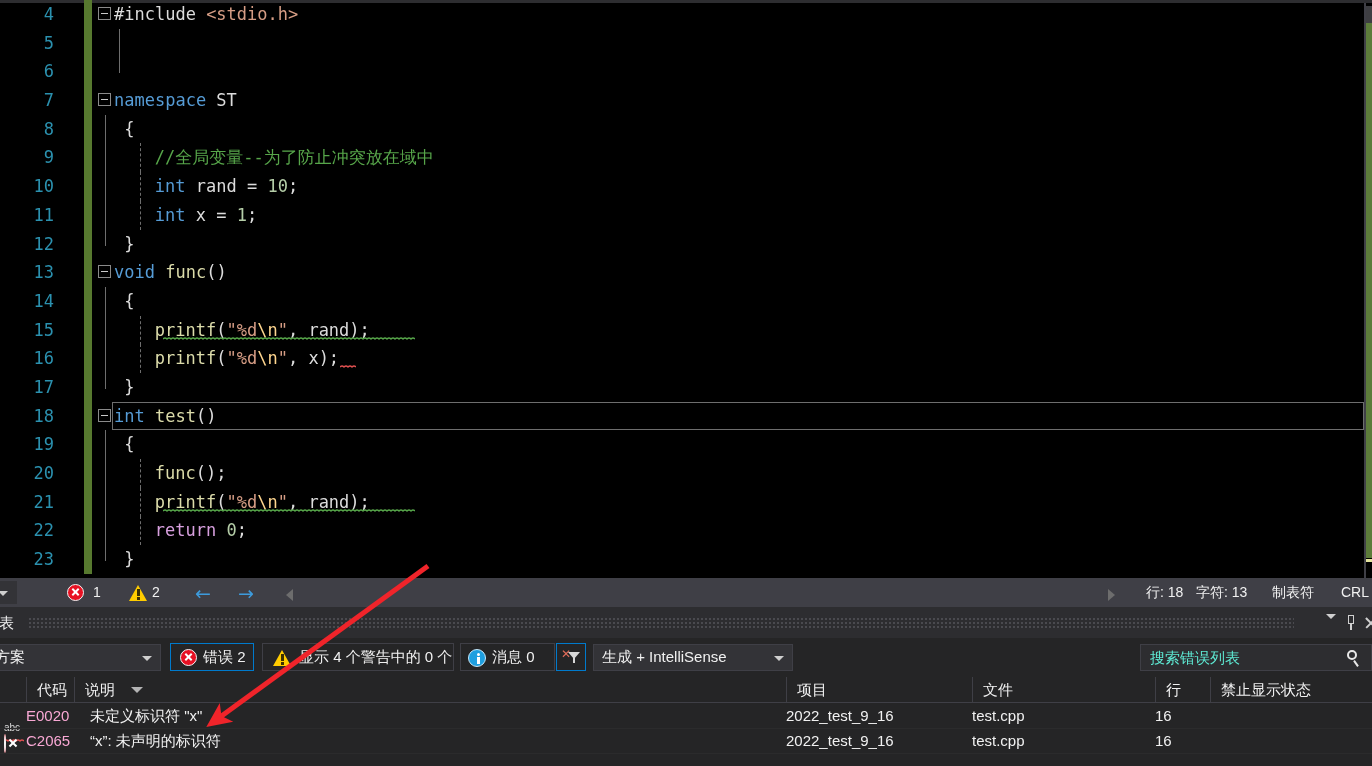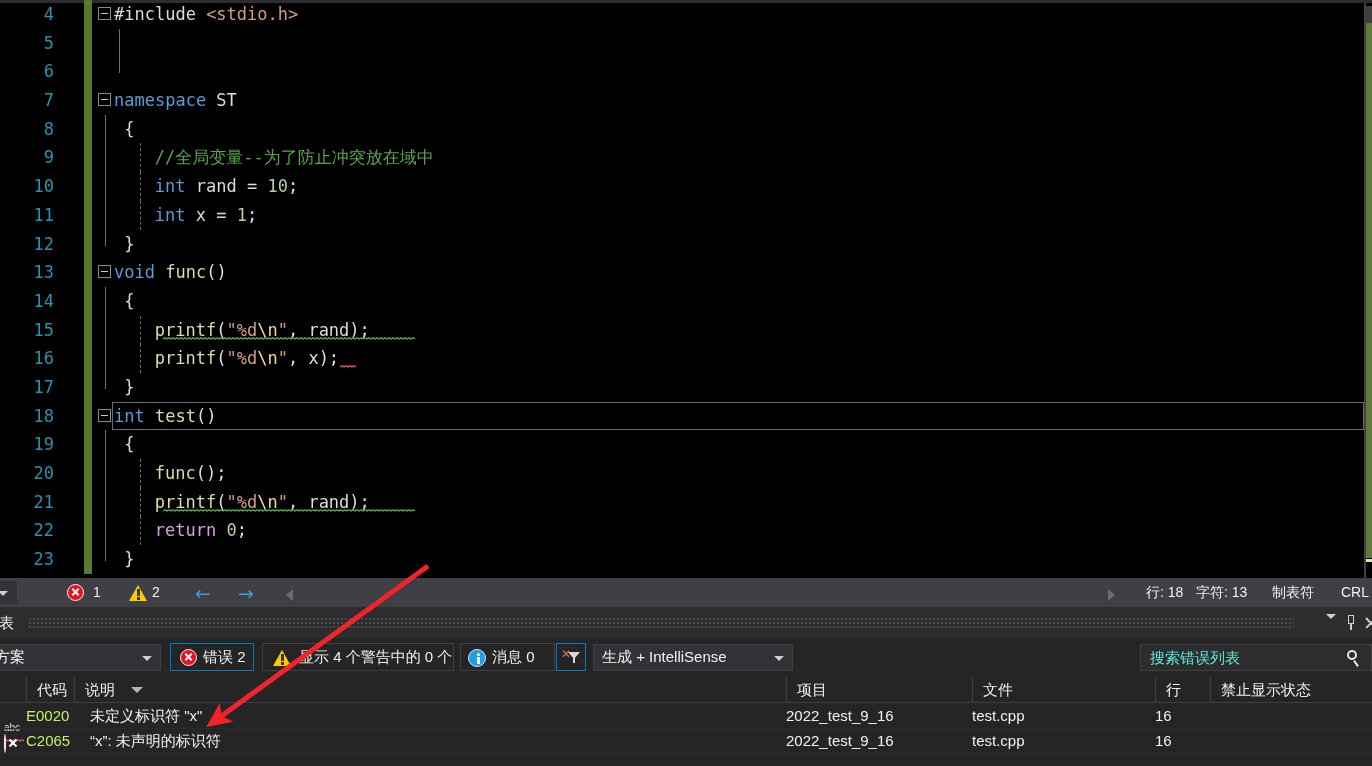--- a/index.html
+++ b/index.html
@@ -268,21 +268,21 @@
   .sort-caret {
     position: absolute; top: 10px; width: 0; height: 0;
     border-left: 6px solid transparent; border-right: 6px solid transparent;
     border-top: 6px solid #b4b4b4;
   }
   .gridrow {
     position: absolute; left: 0; width: 1372px; height: 25px;
     line-height: 25px; font-size: 15px; color: #f1f1f1;
   }
   .cell { position: absolute; top: 0; height: 25px; line-height: 25px; }
-  .code-link { color: #bef264; }
+  .code-link { color: #f9a8d4; }
   .abc-icon { position: relative; width: 22px; height: 20px; }
   .abc-icon .t {
     position: absolute; left: 0; top: 0; font-size: 10px; color: #d8d8d8;
     font-family: "Liberation Sans", sans-serif; letter-spacing: 0px;
   }
   .abc-icon .w { position: absolute; left: 0; top: 11px; }
   .err-icon {
     position: relative; width: 18px; height: 18px; border-radius: 50%;
     background: #e81123; border: 1.5px solid #f4f4f4;
   }

